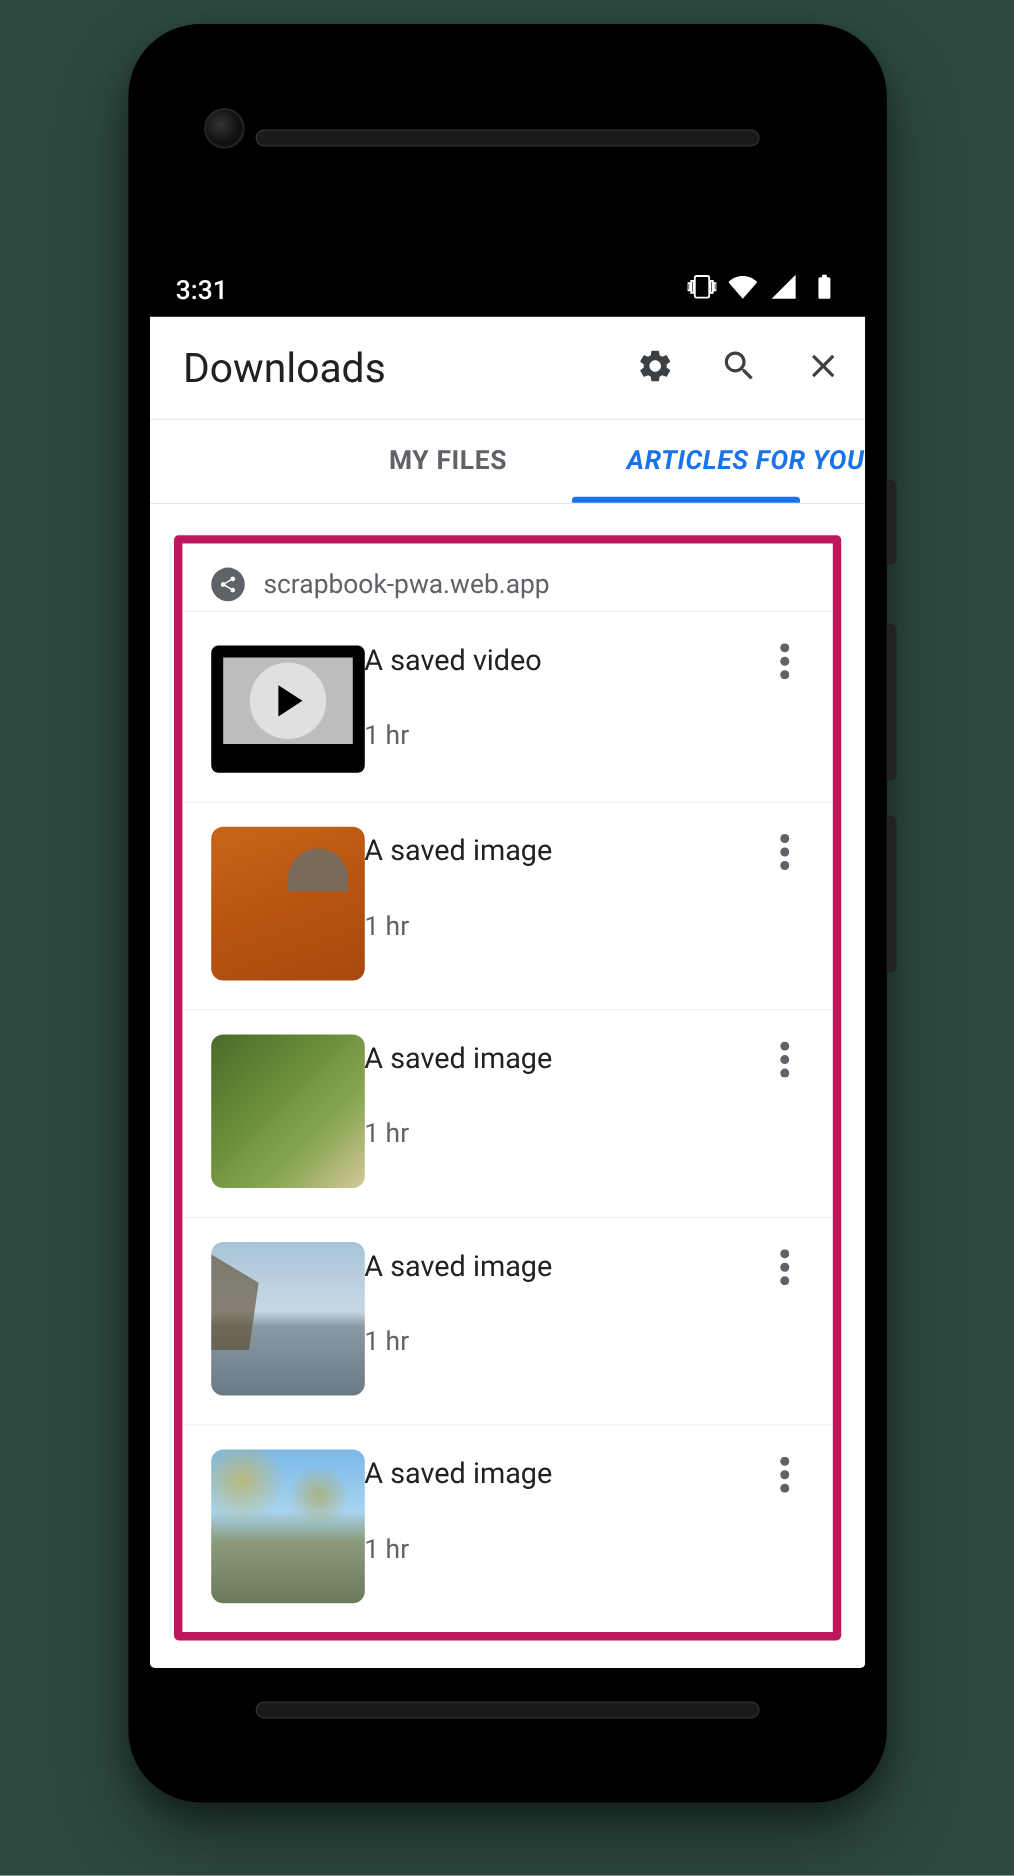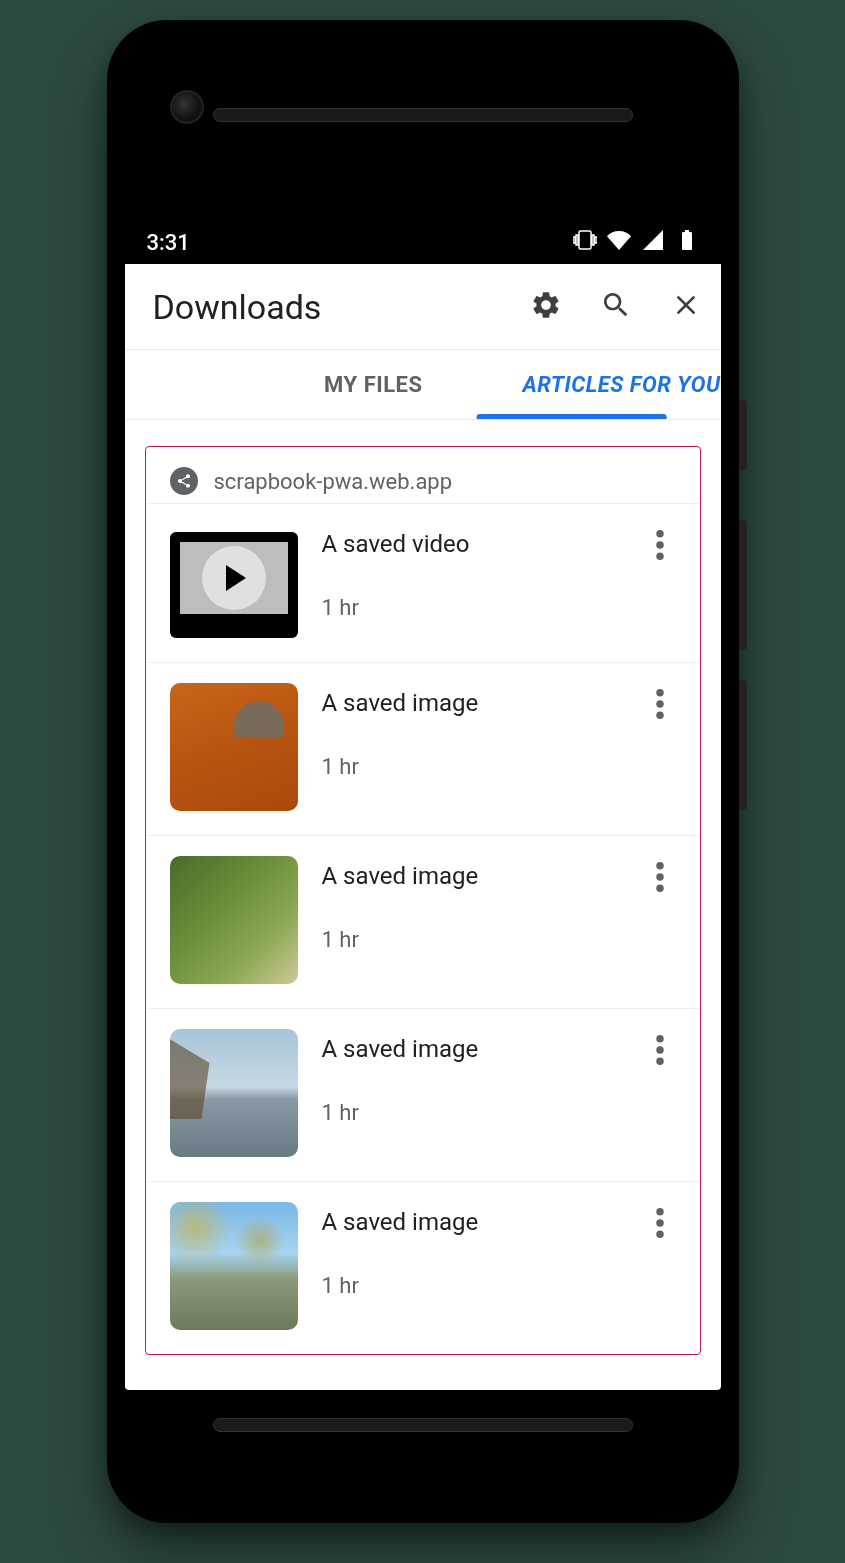--- a/index.html
+++ b/index.html
@@ -9,21 +9,21 @@
       display: flex;
       justify-content: center;
       align-items: flex-start;
       min-height: 1563px;
       padding: 20px 0;
     }
     .phone-frame {
       width: 632px;
       background: #000;
       border-radius: 60px;
-      padding: 20px 18px 91px 18px;
+      padding: 20px 18px 70px 18px;
       box-shadow: 0 30px 60px rgba(0,0,0,0.4), 0 10px 20px rgba(0,0,0,0.3);
       position: relative;
     }
     .phone-top {
       height: 180px;
       position: relative;
       display: flex;
       justify-content: center;
       align-items: center;
     }
@@ -127,21 +127,21 @@
       bottom: 0;
       left: 50%;
       transform: translateX(-50%);
       width: 64%;
       height: 5px;
       background: #1a73e8;
       border-radius: 3px 3px 0 0;
     }
     .content-area { padding: 26px 20px 0 20px; }
     .card {
-      border: 1px solid #be185d;
+      border: 7px solid #be185d;
       border-radius: 4px;
       overflow: hidden;
     }
     .card-header {
       display: flex;
       align-items: center;
       gap: 16px;
       padding: 20px 24px 8px 24px;
     }
     .offline-badge {
@@ -153,21 +153,20 @@
       align-items: center;
       justify-content: center;
     }
     .offline-badge svg { width: 16px; height: 16px; fill: #fff; }
     .source-text { color: #5f6368; font-size: 22px; }
     .list-item {
       display: flex;
       align-items: flex-start;
       padding: 20px 20px 24px 24px;
       border-top: 1px solid #eee;
-      gap: 24px;
       min-height: 150px;
     }
     .list-item:first-of-type { border-top: none; padding-top: 16px; }
     .thumb {
       width: 128px;
       height: 128px;
       border-radius: 10px;
       flex-shrink: 0;
       overflow: hidden;
       display: flex;

